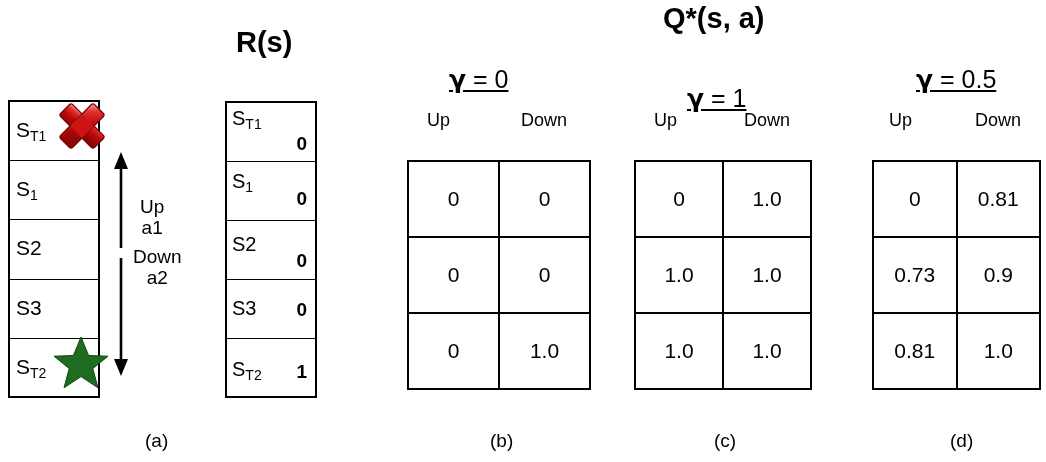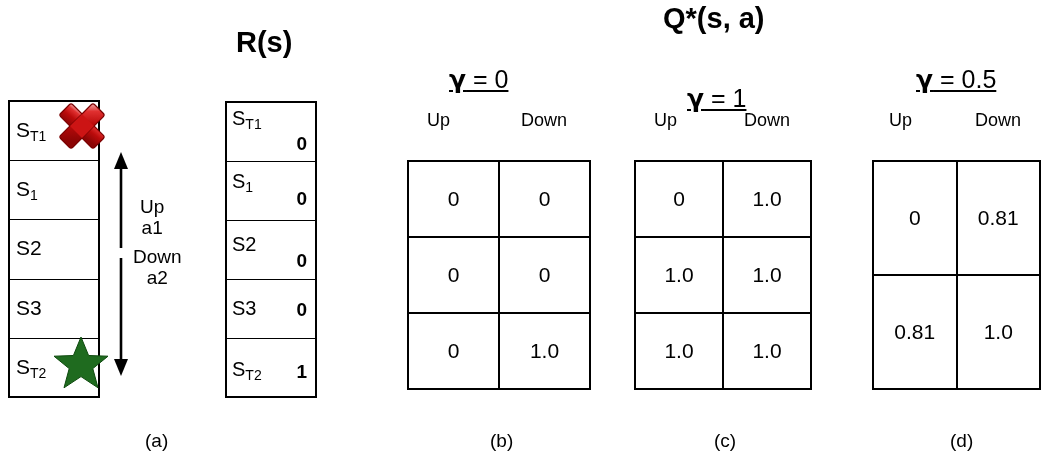--- a/index.html
+++ b/index.html
@@ -258,20 +258,24 @@
   <span>= 0.5</span>
 </div>
 <div class="abs colhead" style="left:889px;top:110px;">Up</div>
 <div class="abs colhead" style="left:975px;top:110px;">Down</div>
 <div class="abs qtable" style="left:872px;width:169px;">
   <div class="qrow">
     <div class="qcell">0</div>
     <div class="qcell">0.81</div>
   </div>
   <div class="qrow">
+    <div class="qcell">0.73</div>
+    <div class="qcell">0.9</div>
+  </div>
+  <div class="qrow">
     <div class="qcell">0.81</div>
     <div class="qcell">1.0</div>
   </div>
 </div>
 
 <div class="abs caption" style="left:145px;top:430px;">(a)</div>
 <div class="abs caption" style="left:490px;top:430px;">(b)</div>
 <div class="abs caption" style="left:714px;top:430px;">(c)</div>
 <div class="abs caption" style="left:950px;top:430px;">(d)</div>
 

